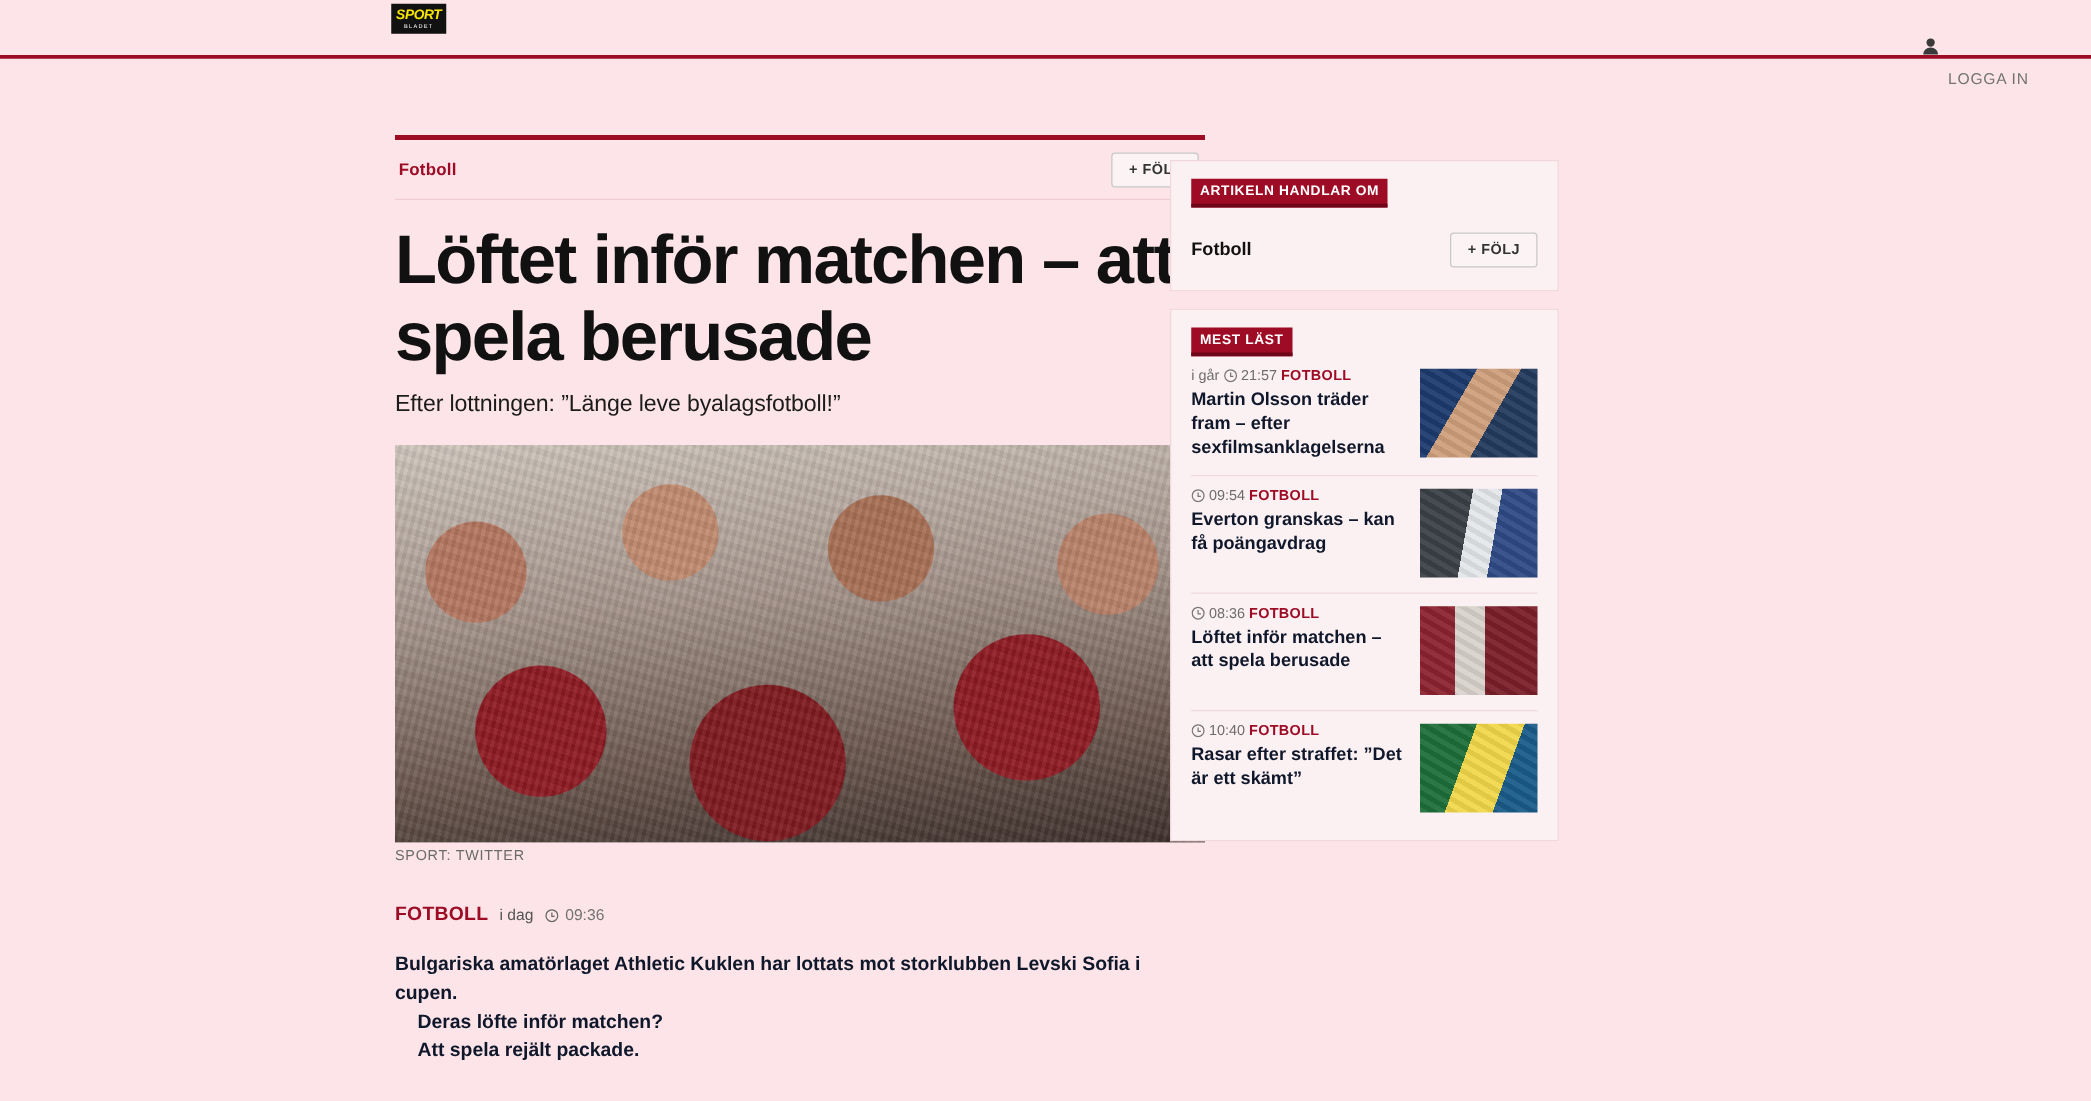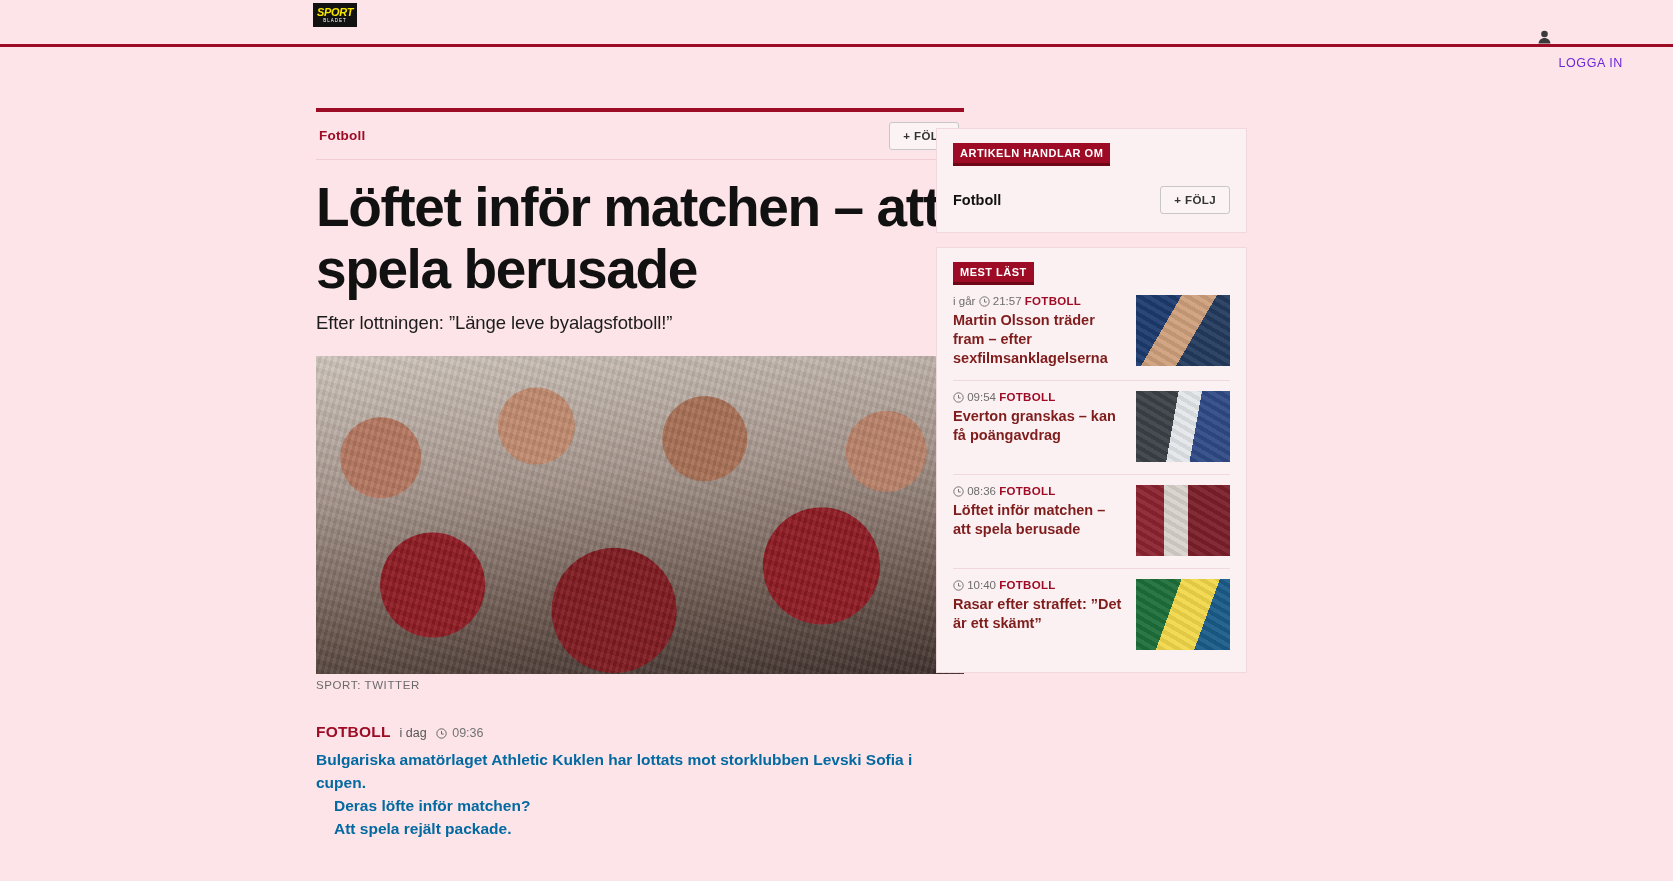--- a/index.html
+++ b/index.html
@@ -41,21 +41,21 @@
   }
   .login {
     position: absolute;
     right: 50px; top: 8px;
     display: flex; align-items: center;
     gap: 7px;
     cursor: pointer;
   }
   .login-label {
     font-size: 12.5px;
-    color: #6d28d9;
+    color: #737373;
     letter-spacing: 0.6px;
     margin-top: 48px;
   }
   .person-icon { display: block; }
 
   
   .page {
     position: relative;
     width: 1673px;
   }
@@ -158,24 +158,24 @@
   .byline-cat {
     color: #9e0b25;
     font-weight: bold;
     font-size: 15.5px;
     letter-spacing: 0.2px;
   }
   .byline-day { font-size: 12.5px; color: #555; }
   .byline-time { font-size: 12.5px; color: #737373; }
   .clock-ico { vertical-align: -2px; margin-right: 2px; }
   .body-text {
-    margin-top: 6px;
+    margin-top: 19px;
     font-size: 15.5px;
     line-height: 23px;
-    color: #0369a1;
+    color: #0f172a;
     font-weight: bold;
     width: 620px;
   }
   .body-text p { margin: 0; }
   .body-text p.indent { text-indent: 18px; }
 
   
   .sidebar {
     position: absolute;
     left: 620px; top: 50px;
@@ -225,21 +225,21 @@
   }
   .mr-meta .mr-cat {
     color: #9e0b25;
     font-weight: bold;
     letter-spacing: 0.3px;
   }
   .mr-title {
     font-size: 14.5px;
     line-height: 19px;
     font-weight: bold;
-    color: #7f1d1d;
+    color: #0f172a;
   }
   .mr-thumb {
     width: 94px; height: 71px;
     flex: 0 0 94px;
     overflow: hidden;
     position: relative;
     background: #9aa3a8;
   }
   .t1 { background: linear-gradient(120deg,#1d3b6e 0 34%, #cfa07c 34% 60%, #243b5e 60% 100%); }
   .t2 { background: linear-gradient(100deg,#3b4148 0 40%, #e4e7ea 40% 62%, #2f4a86 62% 100%); }

